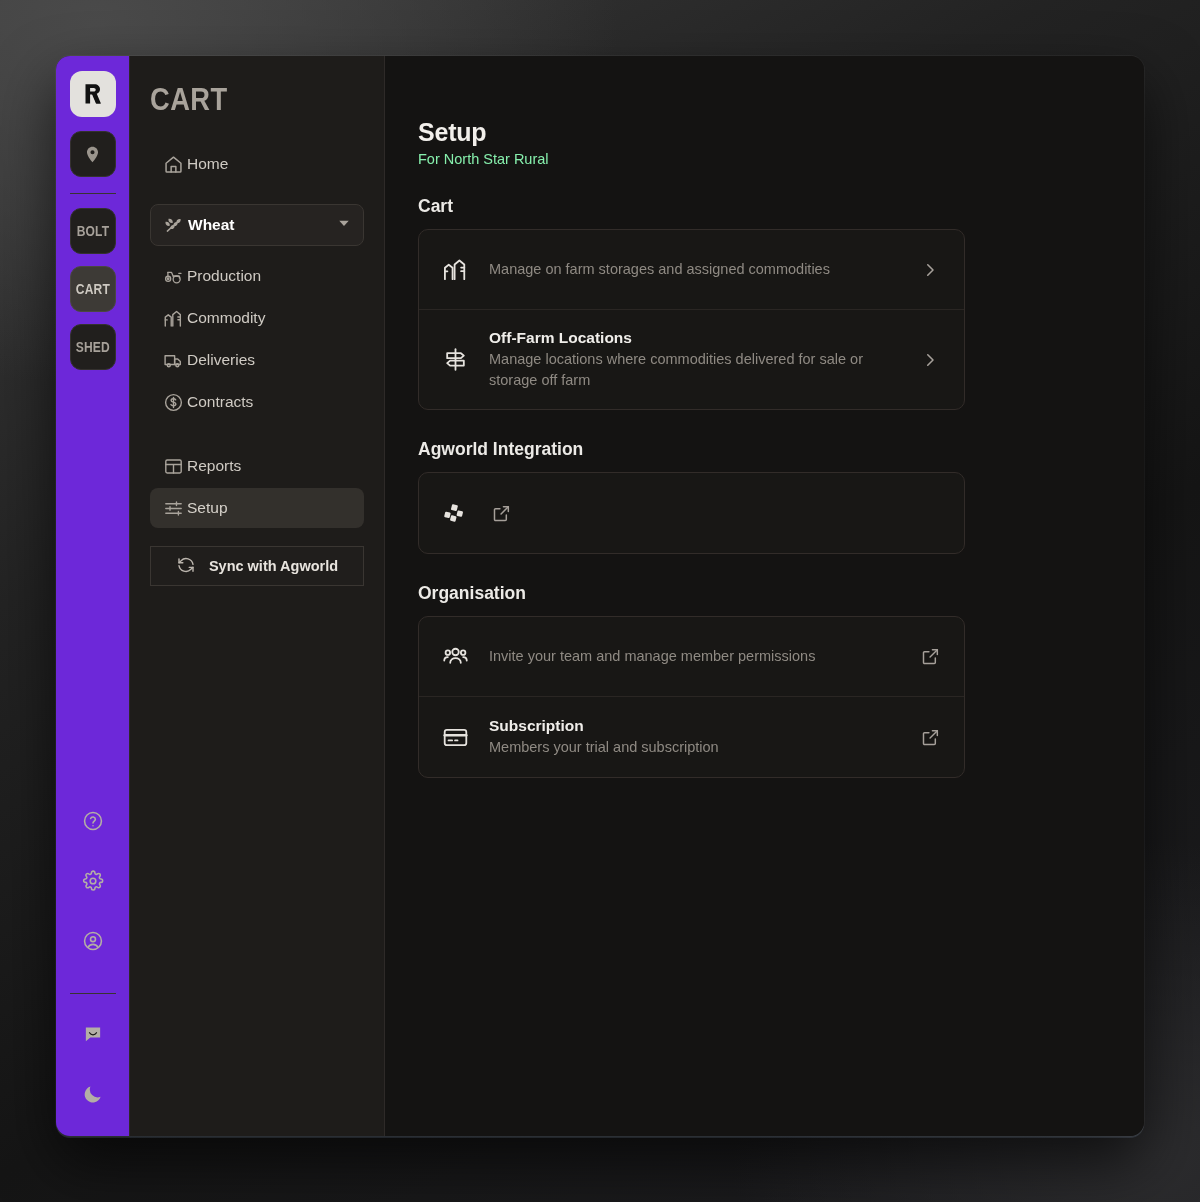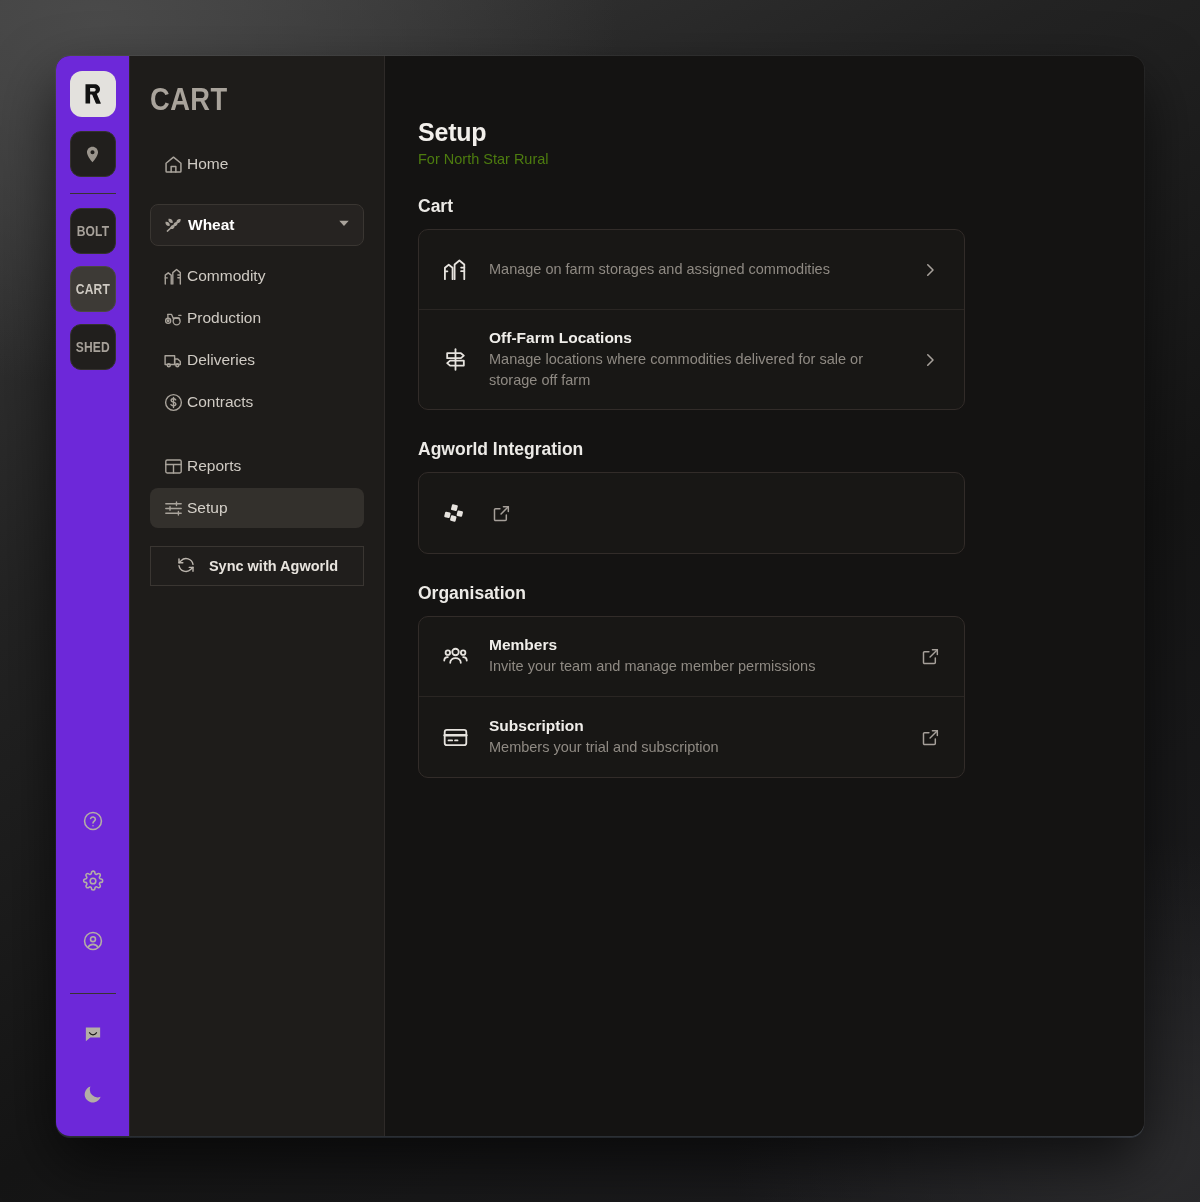--- a/index.html
+++ b/index.html
@@ -180,21 +180,21 @@
     overflow: hidden;
   }
   .page-title {
     font-size: 25px;
     font-weight: 700;
     color: #f2efeb;
     letter-spacing: -0.2px;
   }
   .page-sub {
     font-size: 14.5px;
-    color: #4d7c0f;
+    color: #86efac;
     margin-top: 4px;
   }
   .section-title {
     font-size: 17.5px;
     font-weight: 700;
     color: #eceae6;
     margin-top: 29px;
     margin-bottom: 12px;
   }
 
@@ -338,47 +338,47 @@
           <path d="M6.5 12.4c.3-1.4 0-2.7-.9-3.6-.9-.9-2.3-1.3-3.8-1-.3 1.4 0 2.7.9 3.6.9.9 2.3 1.3 3.8 1z"></path>
           <rect x="2.6" y="18.3" width="10.0" height="1.8" rx="0.9" transform="rotate(-42 2.6 18.3)"></rect>
         </svg>
       </span>
       <span class="nav-label">Wheat</span>
       <span class="caret">
         <svg width="14" height="14" viewBox="0 0 16 16" fill="currentColor" aria-hidden="true">
           <path d="M2.6 5.4h10.8L8 11.4z"></path>
         </svg>
       </span>
-    </div>
-
-    <div class="nav-item">
-      <span class="nav-ico">
-        <svg width="21" height="21" viewBox="0 0 24 24" fill="none" stroke="currentColor" stroke-width="1.6" stroke-linecap="round" stroke-linejoin="round" aria-hidden="true">
-          <path d="M2.6 20.6V10.4l3.4-2.6 3.4 2.6v10.2"></path>
-          <path d="M2.6 13.6h2.2"></path>
-          <path d="M11.2 20.6V7.6L15.5 4l4.3 3.6v13"></path>
-          <path d="M17.0 10.3h2.8M17.0 13.5h2.8"></path>
-        </svg>
-      </span>
-      <span class="nav-label">Commodity</span>
     </div>
 
     <div class="nav-item">
       <span class="nav-ico">
         <svg width="21" height="21" viewBox="0 0 24 24" fill="none" stroke="currentColor" stroke-width="1.5" stroke-linecap="round" stroke-linejoin="round" aria-hidden="true">
           <path d="M5.6 7.3h4.2l1.9 4.4h6.0"></path>
           <path d="M5.6 7.3v4.4"></path>
           <circle cx="5.9" cy="14.6" r="2.9"></circle>
           <circle cx="5.9" cy="14.6" r="0.9"></circle>
           <circle cx="15.6" cy="15.2" r="4.0"></circle>
           <path d="M11.7 11.7h7.1v2.0"></path>
           <path d="M18.0 8.4h2.6"></path>
         </svg>
       </span>
       <span class="nav-label">Production</span>
+    </div>
+
+    <div class="nav-item">
+      <span class="nav-ico">
+        <svg width="21" height="21" viewBox="0 0 24 24" fill="none" stroke="currentColor" stroke-width="1.6" stroke-linecap="round" stroke-linejoin="round" aria-hidden="true">
+          <path d="M2.6 20.6V10.4l3.4-2.6 3.4 2.6v10.2"></path>
+          <path d="M2.6 13.6h2.2"></path>
+          <path d="M11.2 20.6V7.6L15.5 4l4.3 3.6v13"></path>
+          <path d="M17.0 10.3h2.8M17.0 13.5h2.8"></path>
+        </svg>
+      </span>
+      <span class="nav-label">Commodity</span>
     </div>
 
     <div class="nav-item">
       <span class="nav-ico">
         <svg width="21" height="21" viewBox="0 0 24 24" fill="none" stroke="currentColor" stroke-width="1.6" stroke-linecap="round" stroke-linejoin="round" aria-hidden="true">
           <path d="M2.4 6.6h10.9v10.0H2.4z"></path>
           <path d="M13.3 10.2h3.5l3.0 3.0v3.4h-6.5z"></path>
           <circle cx="6.6" cy="17.4" r="1.7"></circle>
           <circle cx="16.4" cy="17.4" r="1.7"></circle>
         </svg>
@@ -507,21 +507,20 @@
           <svg width="27" height="27" viewBox="0 0 24 24" fill="none" stroke="currentColor" stroke-width="1.6" stroke-linecap="round" stroke-linejoin="round" aria-hidden="true">
             <circle cx="12" cy="8.0" r="2.9"></circle>
             <path d="M7.3 17.6c0-2.6 2.1-4.2 4.7-4.2s4.7 1.6 4.7 4.2"></path>
             <circle cx="5.2" cy="8.6" r="2.0"></circle>
             <path d="M2.0 15.6c0-1.9 1.4-3.1 3.2-3.1"></path>
             <circle cx="18.8" cy="8.6" r="2.0"></circle>
             <path d="M22.0 15.6c0-1.9-1.4-3.1-3.2-3.1"></path>
           </svg>
         </span>
         <span class="card-text">
-          <span class="card-title" style="display:block">Members</span>
           <span class="card-desc" style="display:block">Invite your team and manage member permissions</span>
         </span>
         <span class="card-action">
           <svg width="21" height="21" viewBox="0 0 24 24" fill="none" stroke="currentColor" stroke-width="1.7" stroke-linecap="round" stroke-linejoin="round" aria-hidden="true">
             <path d="M14.2 4.2h5.6v5.6"></path>
             <path d="M19.8 4.2l-8.3 8.3"></path>
             <path d="M17.5 13.8v5.0a1.2 1.2 0 01-1.2 1.2H5.2A1.2 1.2 0 014 18.8V7.7a1.2 1.2 0 011.2-1.2h5.0"></path>
           </svg>
         </span>
       </div>

